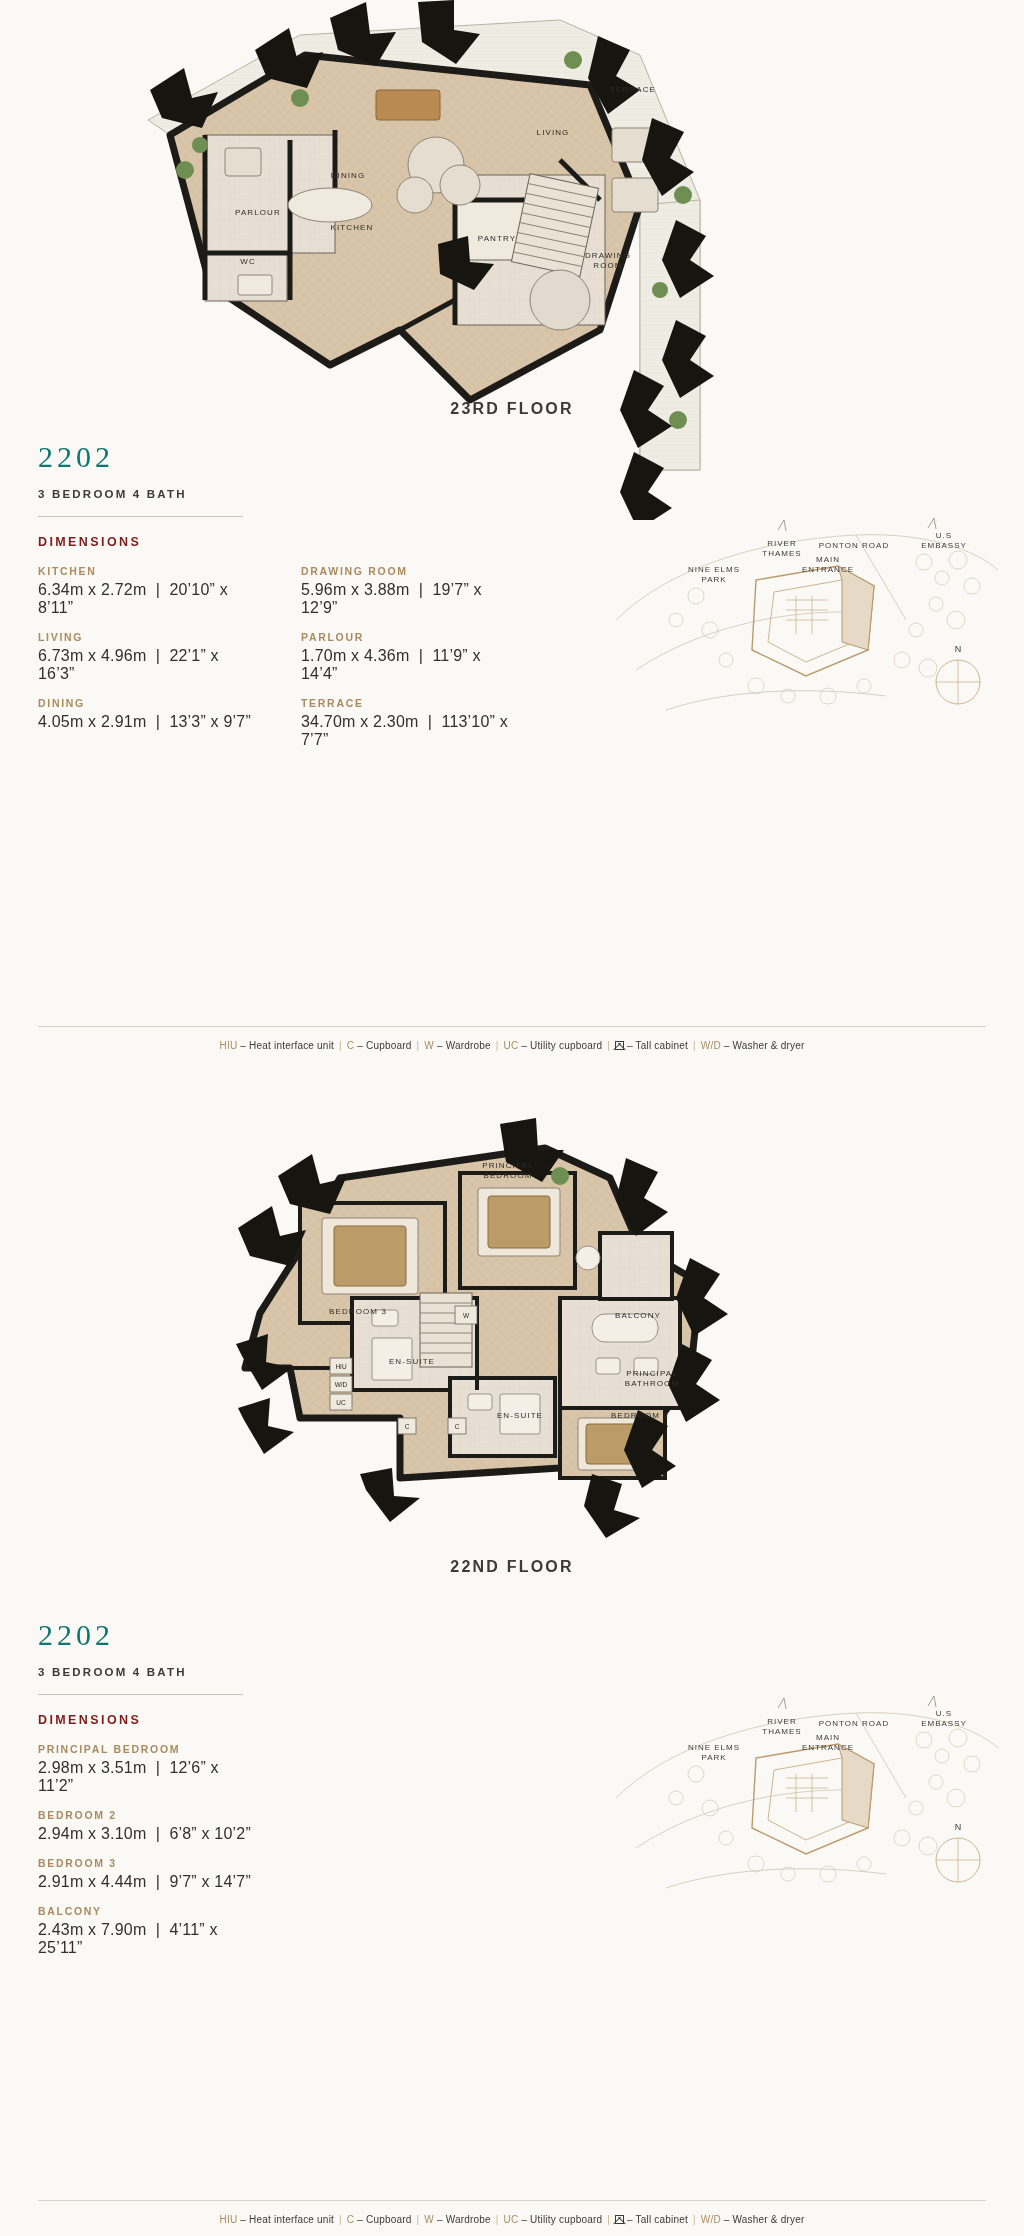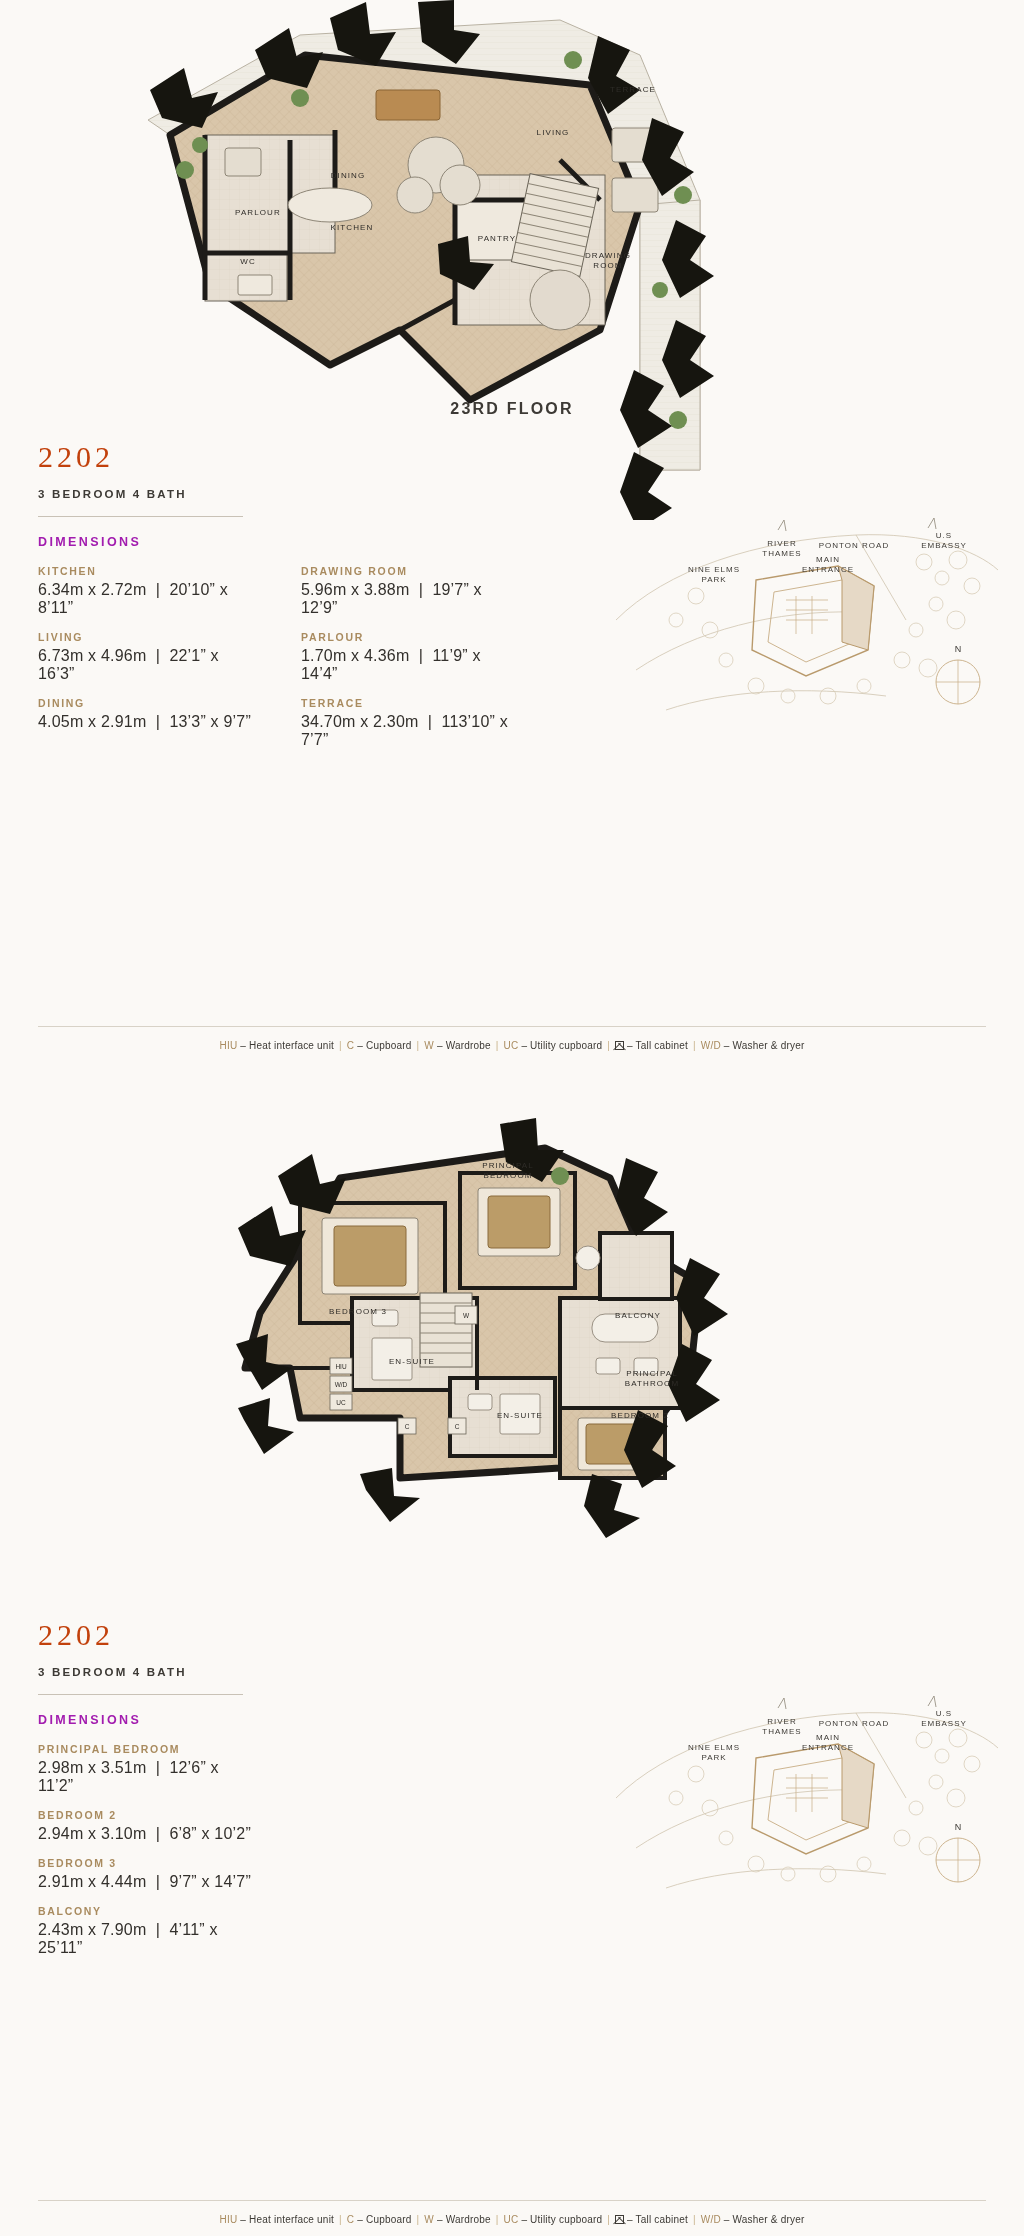--- a/index.html
+++ b/index.html
@@ -45,40 +45,40 @@
   
   .info {
     position: absolute;
     left: 38px;
     width: 560px;
   }
   .unit-no {
     font-family: "Liberation Serif", serif;
     font-size: 30px;
     letter-spacing: 4px;
-    color: #c2410c;
+    color: #0f766e;
     margin: 0 0 14px 0;
     font-weight: 400;
   }
   .unit-sub {
     font-size: 11.5px;
     letter-spacing: 2.2px;
     color: #3d3a35;
     font-weight: 700;
     margin: 0 0 16px 0;
   }
   .rule {
     width: 205px; height: 1px;
     background: #c9c2b6;
     margin: 0 0 18px 0;
   }
   .dim-title {
     font-size: 12.5px;
     letter-spacing: 2.4px;
-    color: #a21caf;
+    color: #7f1d1d;
     font-weight: 700;
     margin: 0 0 16px 0;
   }
   .dim-cols {
     display: flex;
     gap: 48px;
   }
   .dim-col { width: 215px; }
   .dim-item { margin-bottom: 14px; }
   .dim-name {
@@ -491,20 +491,21 @@
           <text x="358" y="196">BEDROOM 3</text>
           <text x="638" y="200">BALCONY</text>
           <text x="412" y="246">EN-SUITE</text>
           <text x="652" y="258">PRINCIPAL</text>
           <text x="652" y="268">BATHROOM</text>
           <text x="520" y="300">EN-SUITE</text>
           <text x="640" y="300">BEDROOM 2</text>
         </g>
       </svg>
 
+      <div class="floor-label" style="top:440px;">22ND FLOOR</div>
     </div>
 
     <div class="info" style="top:500px;">
       <div class="unit-no">2202</div>
       <div class="unit-sub">3 BEDROOM 4 BATH</div>
       <div class="rule"></div>
       <div class="dim-title">DIMENSIONS</div>
       <div class="dim-cols">
         <div class="dim-col">
           <div class="dim-item">

